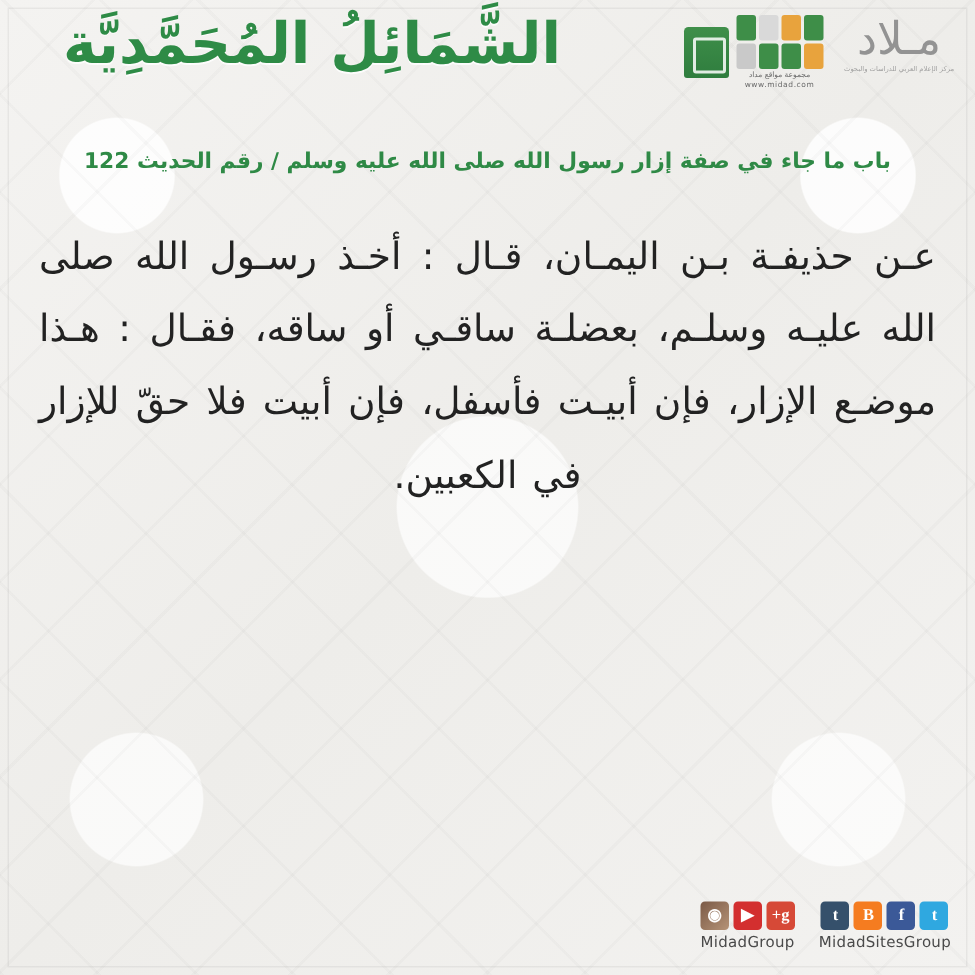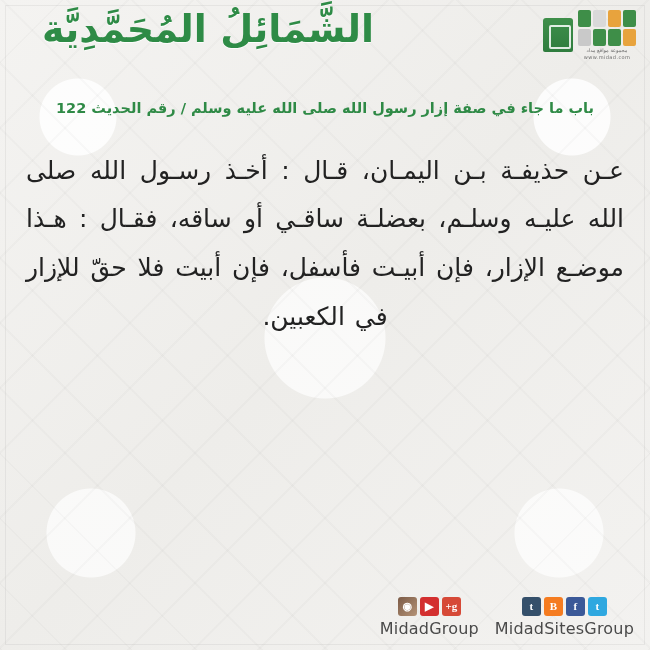--- a/index.html
+++ b/index.html
@@ -190,21 +190,21 @@
     box-sizing: border-box;
     gap: 16px;
   }
   .f-block {
     display: flex;
     flex-direction: column;
     align-items: center;
     gap: 3px;
   }
   .f-label {
-    font-size: 16px;
+    font-size: 10px;
     color: #4a4a4a;
     letter-spacing: 0.2px;
     direction: ltr;
   }
   .f-icons {
     display: flex;
     flex-direction: row;
     gap: 3px;
   }
   .sq {
@@ -263,20 +263,24 @@
               <i></i>
               <i></i>
               <i></i>
               <i></i>
           </div>
           <div class="logo-cap">مجموعة مواقع مداد</div>
           <div class="logo-cap">www.midad.com</div>
         </div>
       </div>
 
+      <div class="logo-milad">
+        <div class="logo-milad-word">مـلاد</div>
+        <div class="logo-milad-sub">مركز الإعلام العربي للدراسات والبحوث</div>
+      </div>
     </div>
 
     <div class="brand">
       <div class="brand-title">الشَّمَائِلُ المُحَمَّدِيَّة</div>
     </div>
   </div>
 
   <div class="subtitle-bar">
     <div class="subtitle">باب ما جاء في صفة إزار رسول الله صلى الله عليه وسلم / رقم الحديث 122</div>
   </div>

